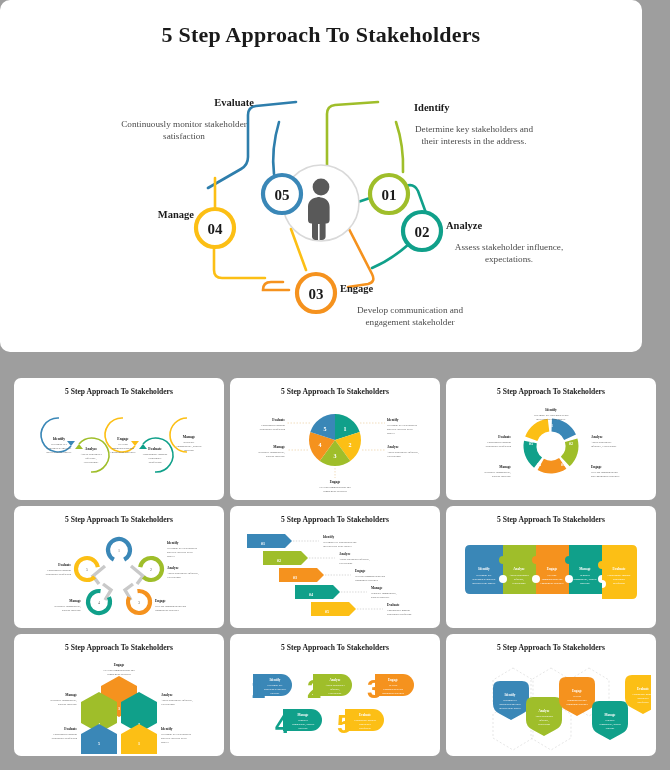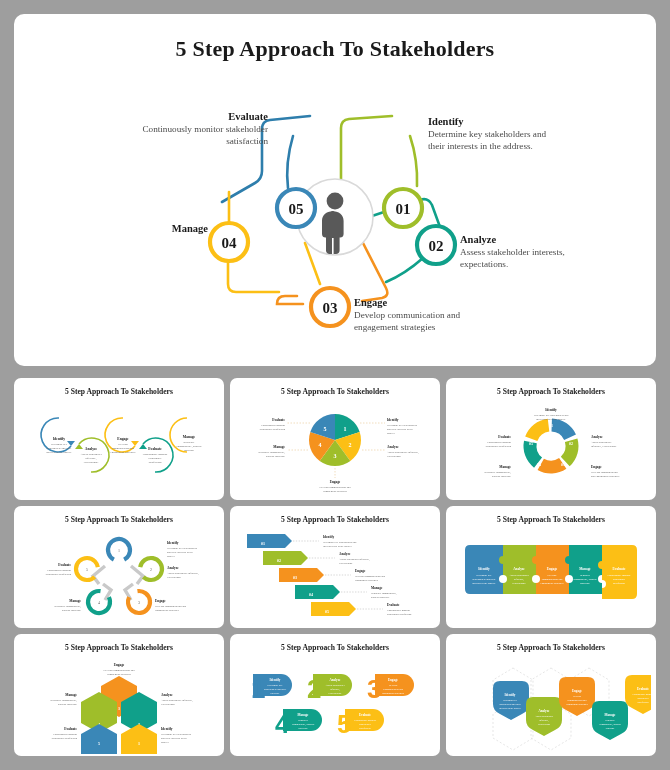--- a/index.html
+++ b/index.html
@@ -2,21 +2,21 @@
 <html><head>
 <meta charset="utf-8">
 <style>
   html,body{margin:0;padding:0;}
   body{
     width:670px;height:770px;
     background:#9e9e9e;
     font-family:"Liberation Serif", serif;
     overflow:hidden;
   }
-  .page{position:relative;width:670px;height:770px;box-sizing:border-box;padding:14px;}
+  .page{position:relative;width:670px;height:770px;box-sizing:border-box;}
 
   
   .main-slide{
     position:relative;
     width:642px;height:352px;
     background:#ffffff;
     border-radius:10px;
     box-sizing:border-box;
     overflow:hidden;
   }
@@ -30,21 +30,21 @@
     letter-spacing:.2px;
   }
   .diagram{
     position:absolute;top:74px;left:0;width:642px;height:268px;
   }
   .diagram svg{display:block;}
 
   
   .lbl{position:absolute;font-family:"Liberation Serif",serif;}
   .lbl .h{font-weight:bold;font-size:10.5px;color:#1a1a1a;line-height:1.25;}
-  .lbl .d{font-size:9.2px;color:#4c4c4c;line-height:1.3;margin-top:1px;}
+  .lbl .d{font-size:9.2px;color:#4c4c4c;line-height:1.3;margin-top:10px;text-align:center;}
   .lbl.right{text-align:left;}
   .lbl.left{text-align:right;}
 
   
   .grid{
     position:absolute;left:14px;top:378px;
     width:642px;height:378px;
     display:grid;
     grid-template-columns:repeat(3,1fr);
     grid-template-rows:repeat(3,1fr);
@@ -126,30 +126,30 @@
         <div class="d">Continuously monitor stakeholder satisfaction</div>
       </div>
 
       <div class="lbl right" style="left:414px;top:27px;width:120px;">
         <div class="h">Identify</div>
         <div class="d">Determine key stakeholders and their interests in the address.</div>
       </div>
 
       <div class="lbl right" style="left:446px;top:145px;width:126px;">
         <div class="h">Analyze</div>
-        <div class="d">Assess stakeholder interests, expectations.</div>
+        <div class="d">Assess stakeholder influence, expectations.</div>
       </div>
 
       <div class="lbl left" style="right:448px;top:134px;width:124px;">
         <div class="h">Manage</div>
       </div>
 
       <div class="lbl right" style="left:340px;top:208px;width:140px;">
         <div class="h">Engage</div>
-        <div class="d">Develop communication and engagement strategies</div>
+        <div class="d">Develop communication and engagement stakeholder</div>
       </div>
     </div>
   </div>
 
   <div class="grid">
 
     <div class="thumb">
       <div class="thumb-title">5 Step Approach To Stakeholders</div>
       <div class="thumb-body">
         <svg width="200" height="96" viewBox="0 0 200 96">

